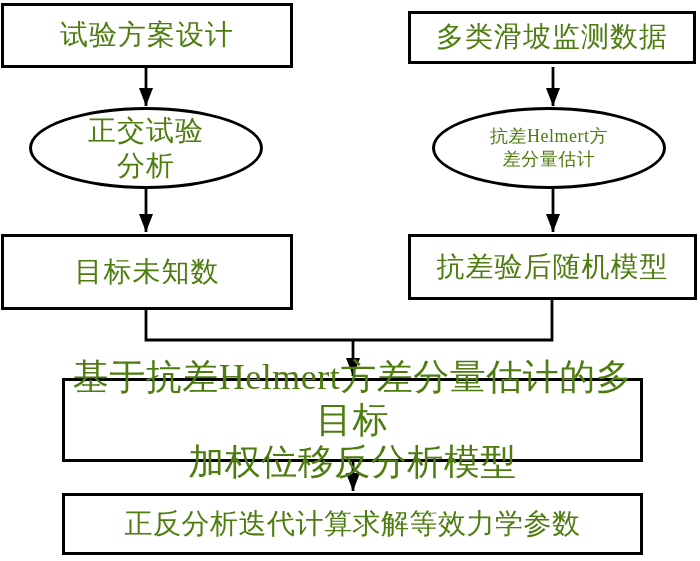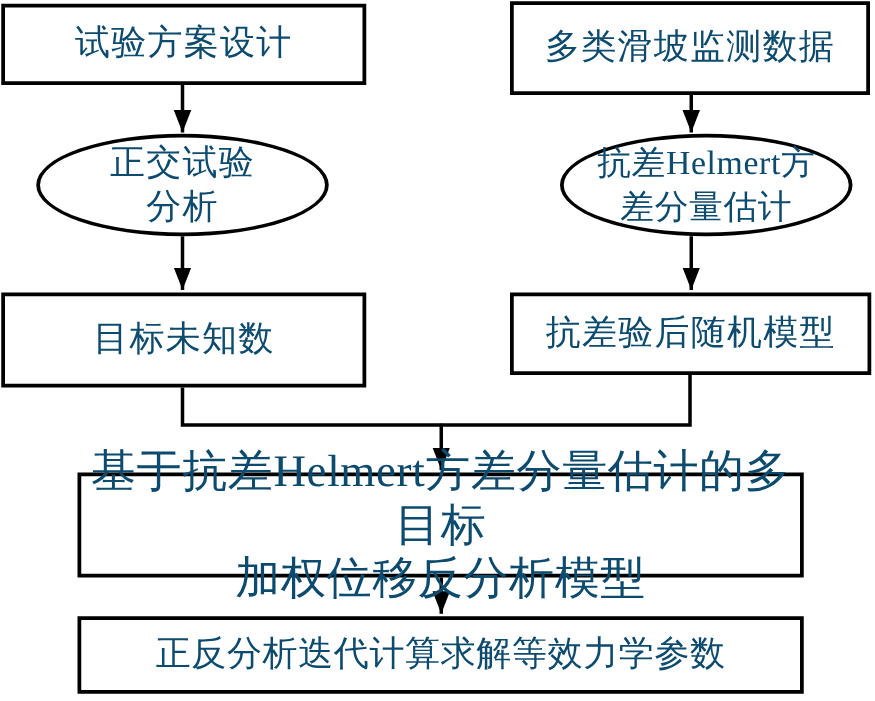--- a/index.html
+++ b/index.html
@@ -6,21 +6,21 @@
     margin: 0;
     padding: 0;
     background: #ffffff;
   }
   .stage {
     position: relative;
     width: 700px;
     height: 561px;
     background: #ffffff;
     font-family: "Liberation Serif", "DejaVu Serif", serif;
-    color: #0c4a6e;
+    color: #4d7c0f;
     overflow: hidden;
   }
   .connector-layer {
     position: absolute;
     left: 0;
     top: 0;
     width: 700px;
     height: 561px;
     pointer-events: none;
   }
@@ -39,24 +39,24 @@
     letter-spacing: 1px;
   }
   .rect {
     border-radius: 0;
   }
   .ellipse {
     border-radius: 50%;
   }
   
   .box-design    { left: 1px;   top: 3px;   width: 292px; height: 65px; }
-  .box-data      { left: 408px; top: 1px;   width: 288px; height: 75px; }
+  .box-data      { left: 408px; top: 11px;   width: 288px; height: 53px; }
   
   .ell-orthogonal{ left: 29px;  top: 107px; width: 234px; height: 82px; font-size: 28px; line-height: 1.25; }
-  .ell-helmert   { left: 448px; top: 107px; width: 234px; height: 82px; font-size: 27px; line-height: 1.3; letter-spacing: 0.5px; }
+  .ell-helmert   { left: 432px; top: 107px; width: 234px; height: 82px; font-size: 18px; line-height: 1.3; letter-spacing: 0.5px; }
   
   .box-target    { left: 1px;   top: 234px; width: 292px; height: 76px; }
   .box-stochastic{ left: 408px; top: 234px; width: 289px; height: 66px; }
   
   .box-model     { left: 62px;  top: 378px; width: 581px; height: 84px; font-size: 36px; line-height: 1.18; letter-spacing: 0.5px; }
   .box-solve     { left: 62px;  top: 493px; width: 581px; height: 62px; letter-spacing: 0.5px; }
   .node span { display: block; }
 </style>
 </head>
 <body>

